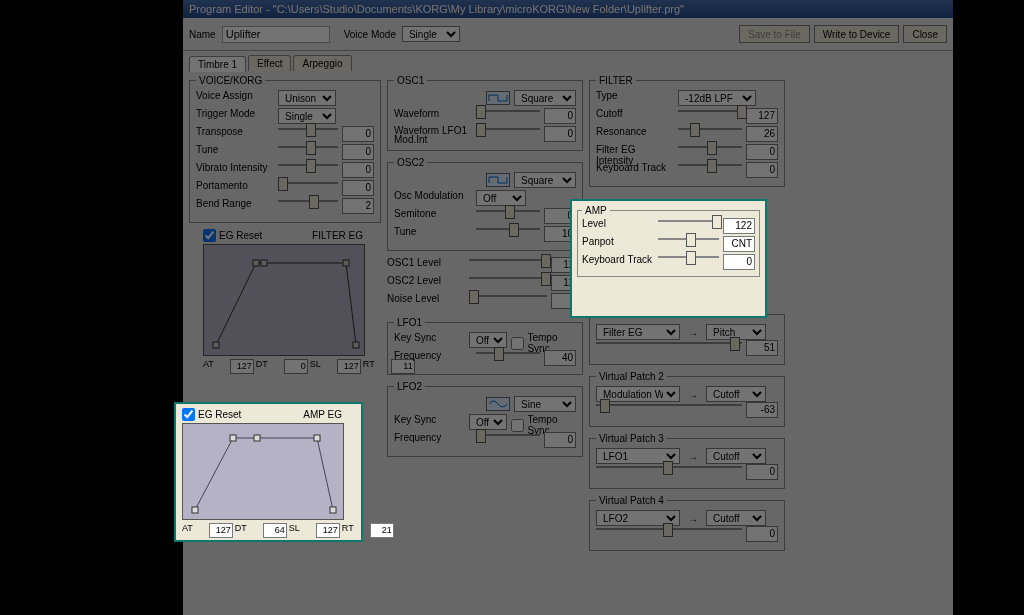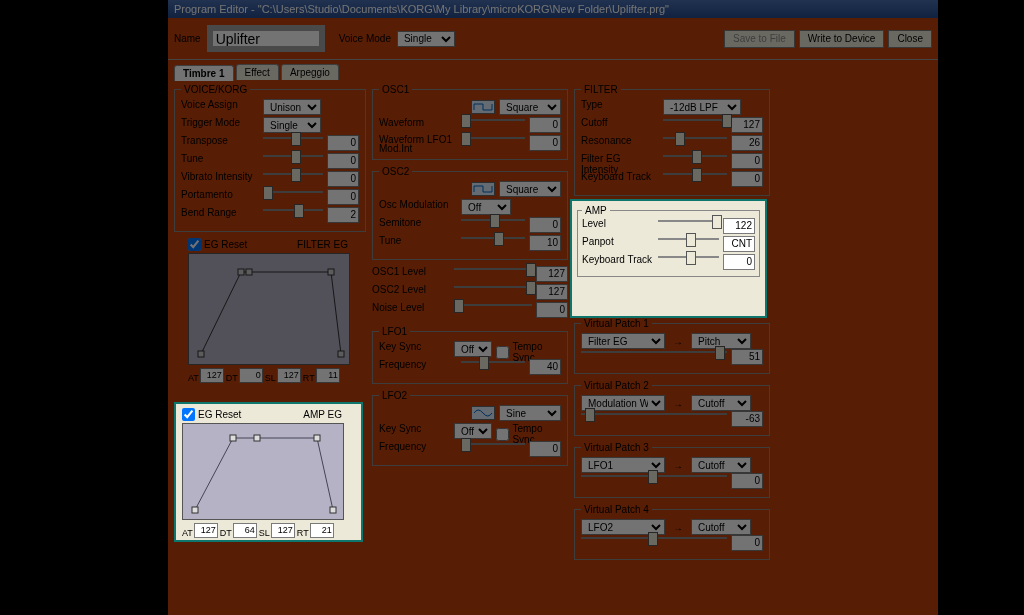--- a/index.html
+++ b/index.html
@@ -1,44 +1,44 @@
 <!DOCTYPE html>
 <html><head>
 <meta charset="utf-8">
 <style>
   html,body{margin:0;padding:0;background:#000;width:1024px;height:615px;overflow:hidden;font-family:Tahoma,Arial,sans-serif;font-size:10px;color:#000}
   .dim-overlay{position:absolute;inset:0;background:rgba(0,0,0,0.55);pointer-events:none;z-index:100}
-  .window{position:absolute;left:168px;top:0;width:770px;height:615px;background:#c2410c;}
+  .window{position:absolute;left:183px;top:0;width:770px;height:615px;background:#e5e5e5;}
   .titlebar{height:18px;line-height:18px;background:linear-gradient(#4a6fb3,#274c8f);color:#fff;padding:0 6px;font-size:11px;white-space:nowrap;overflow:hidden}
   .toolbar{display:flex;align-items:center;padding:7px 6px;gap:4px;border-bottom:1px solid #999}
   .lbl{color:#000;padding-right:2px}
-  .txt-input{border:6px solid #a3a3a3;background:#fff;height:15px;font-size:14px;padding:0 3px}
+  .txt-input{border:1px solid #a3a3a3;background:#fff;height:15px;font-size:11px;padding:0 3px}
   .btn{border:1px solid #7a7a7a;background:#ece9d8;height:18px;padding:0 8px;font-size:10px;cursor:pointer}
   .tabs{display:flex;gap:2px;padding:4px 6px 0 6px}
   .tab{border:1px solid #888;border-bottom:none;border-radius:3px 3px 0 0;padding:2px 8px;background:#ece9d8;cursor:pointer;font-size:10px}
-  .tab.active{background:#fff;font-weight:bold;position:relative;top:1px}
+  .tab.active{background:#fff;font-weight:normal;position:relative;top:1px}
   .body{padding:4px 6px;display:flex;gap:6px;align-items:flex-start}
   .col{display:flex;flex-direction:column;gap:6px}
   fieldset{border:1px solid #888;margin:0;padding:4px 6px 6px 6px}
   legend{font-size:10px;padding:0 3px}
   .row{display:flex;align-items:flex-start;height:18px;gap:4px}
   .row .plabel{width:78px;font-size:10px}
   .col2 .row .plabel{width:78px}
   .slider{flex:1;height:6px;position:relative}
   .slider .track{position:absolute;left:0;right:0;top:2px;height:2px;background:#888}
   .slider .thumb{position:absolute;top:-3px;width:8px;height:12px;background:#ece9d8;border:1px solid #555}
   .valbox{width:26px;height:14px;border:1px solid #7a7a7a;background:#fff;font-size:10px;text-align:right;padding:0 2px;line-height:14px}
   .select{border:1px solid #7a7a7a;background:#fff;height:16px;font-size:10px;padding-left:2px}
   .wave-sel{display:flex;align-items:center;gap:4px}
   .wave-icon{width:22px;height:12px;border:1px solid #666;background:#def;display:inline-flex;align-items:center;justify-content:center}
   .wave-icon svg{width:20px;height:10px}
   .env-box{width:160px;height:110px;border:1px solid #555;background:#b5b2c5;position:relative}
   .env-box svg{position:absolute;inset:0;width:100%;height:100%}
   .env-vals{display:flex;gap:2px;margin-top:3px;font-size:9px;align-items:center}
-  .env-vals .el{display:flex;align-items:flex-end;gap:1px}
+  .env-vals .el{display:flex;align-items:flex-start;gap:16px}
   .env-vals .eb{width:20px;height:13px;border:1px solid #7a7a7a;background:#fff;text-align:right;padding:0 1px;line-height:13px}
   .chk{display:flex;align-items:center;gap:3px;font-size:10px}
   .chk input{margin:0}
   .arrow{padding:0 4px}
   .vp-row{display:flex;align-items:center;gap:4px}
   
   .highlight{position:absolute;border:2px solid #0f766e;z-index:200;background:#ece9d8;box-sizing:border-box}
   .hl-amp{left:570px;top:199px;width:197px;height:119px;padding:4px 5px}
   .hl-ampeg{left:174px;top:402px;width:189px;height:140px;padding:4px 6px}
   .hl-ampeg .env-box{background:#b5b2c5}

